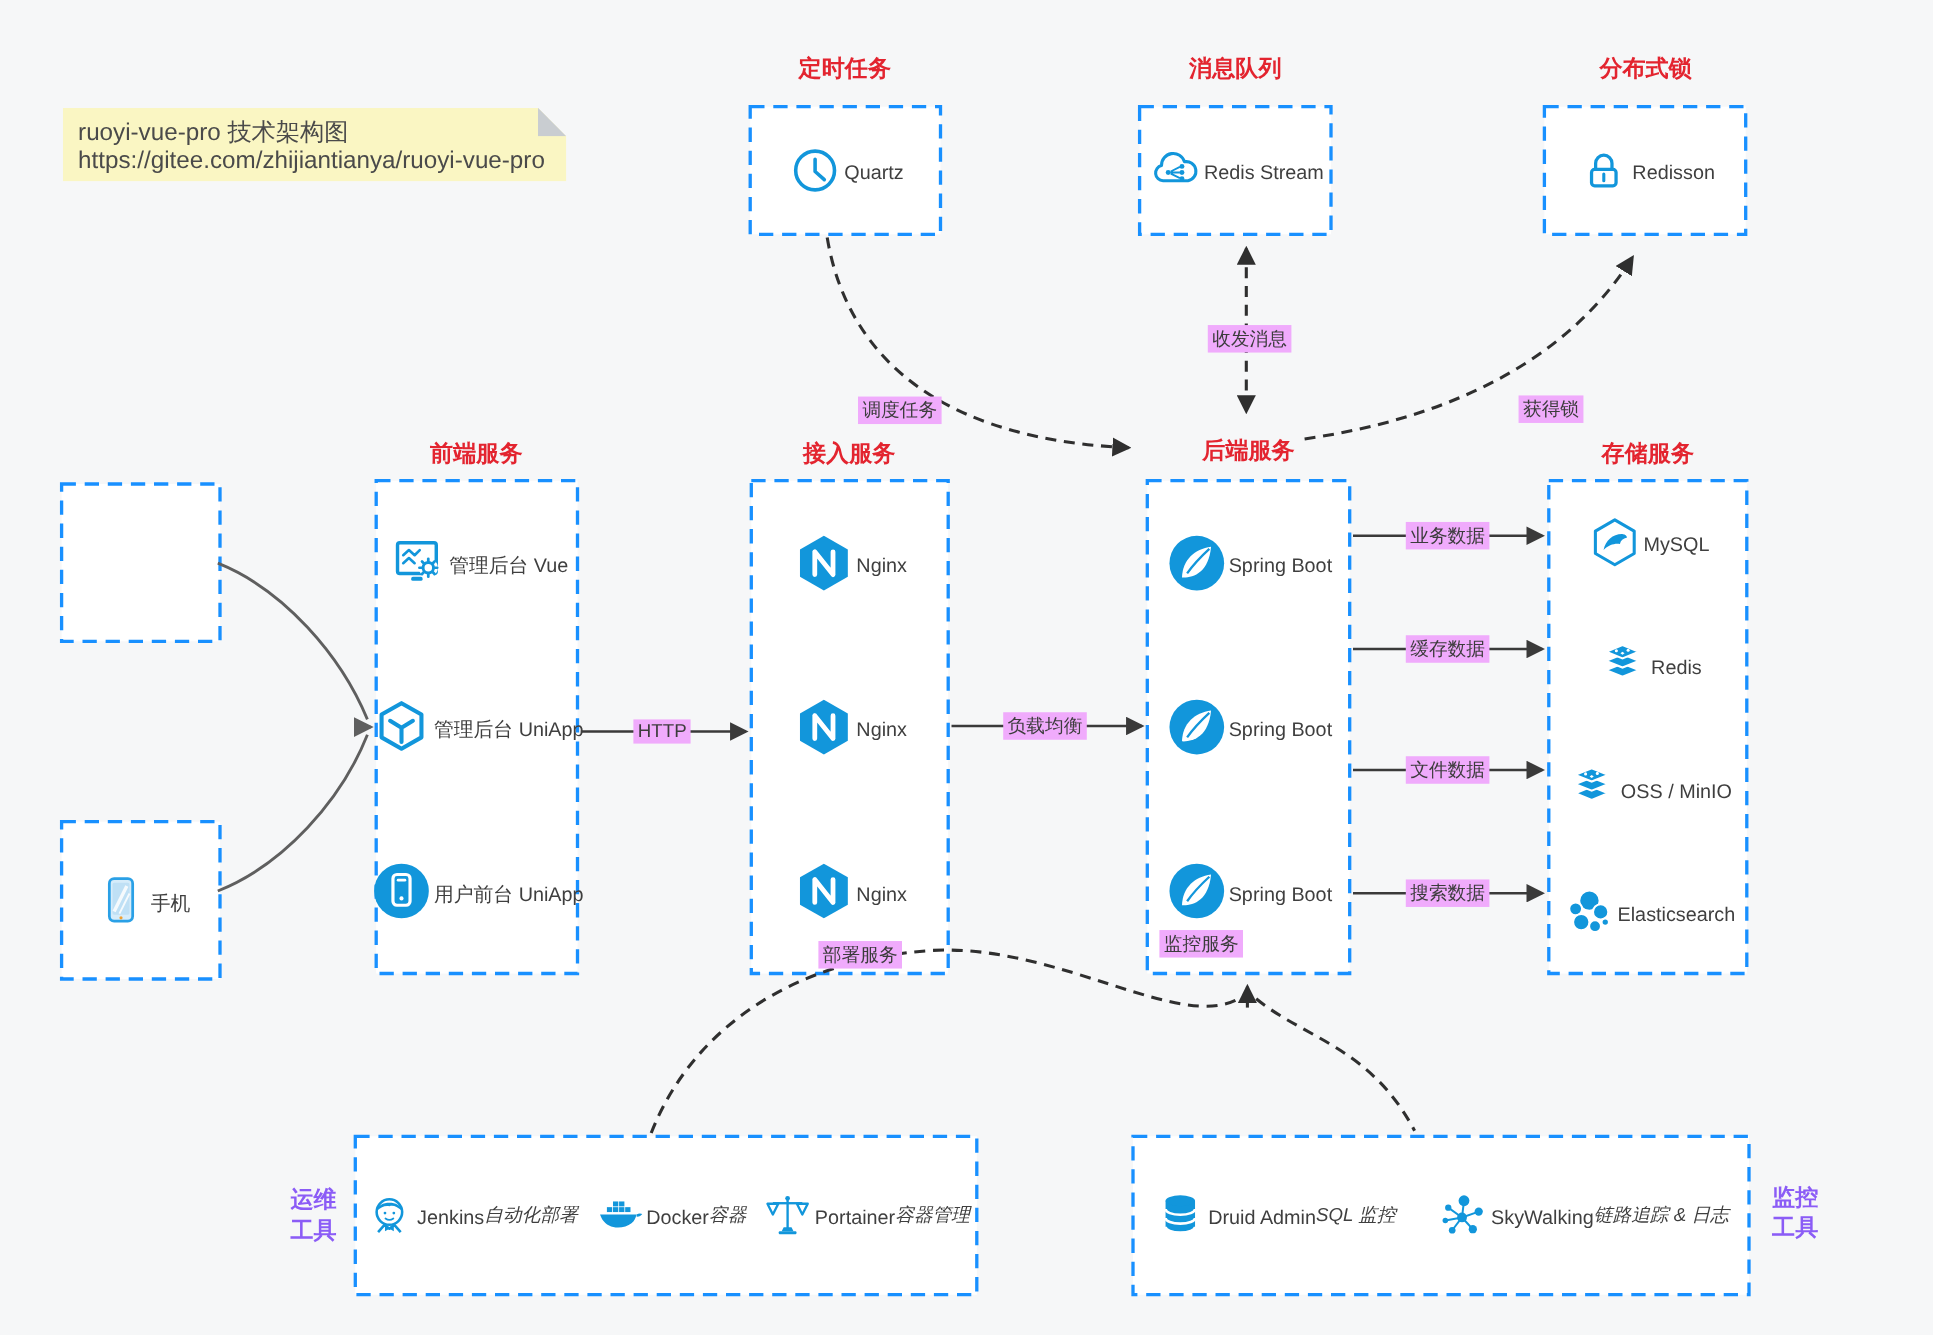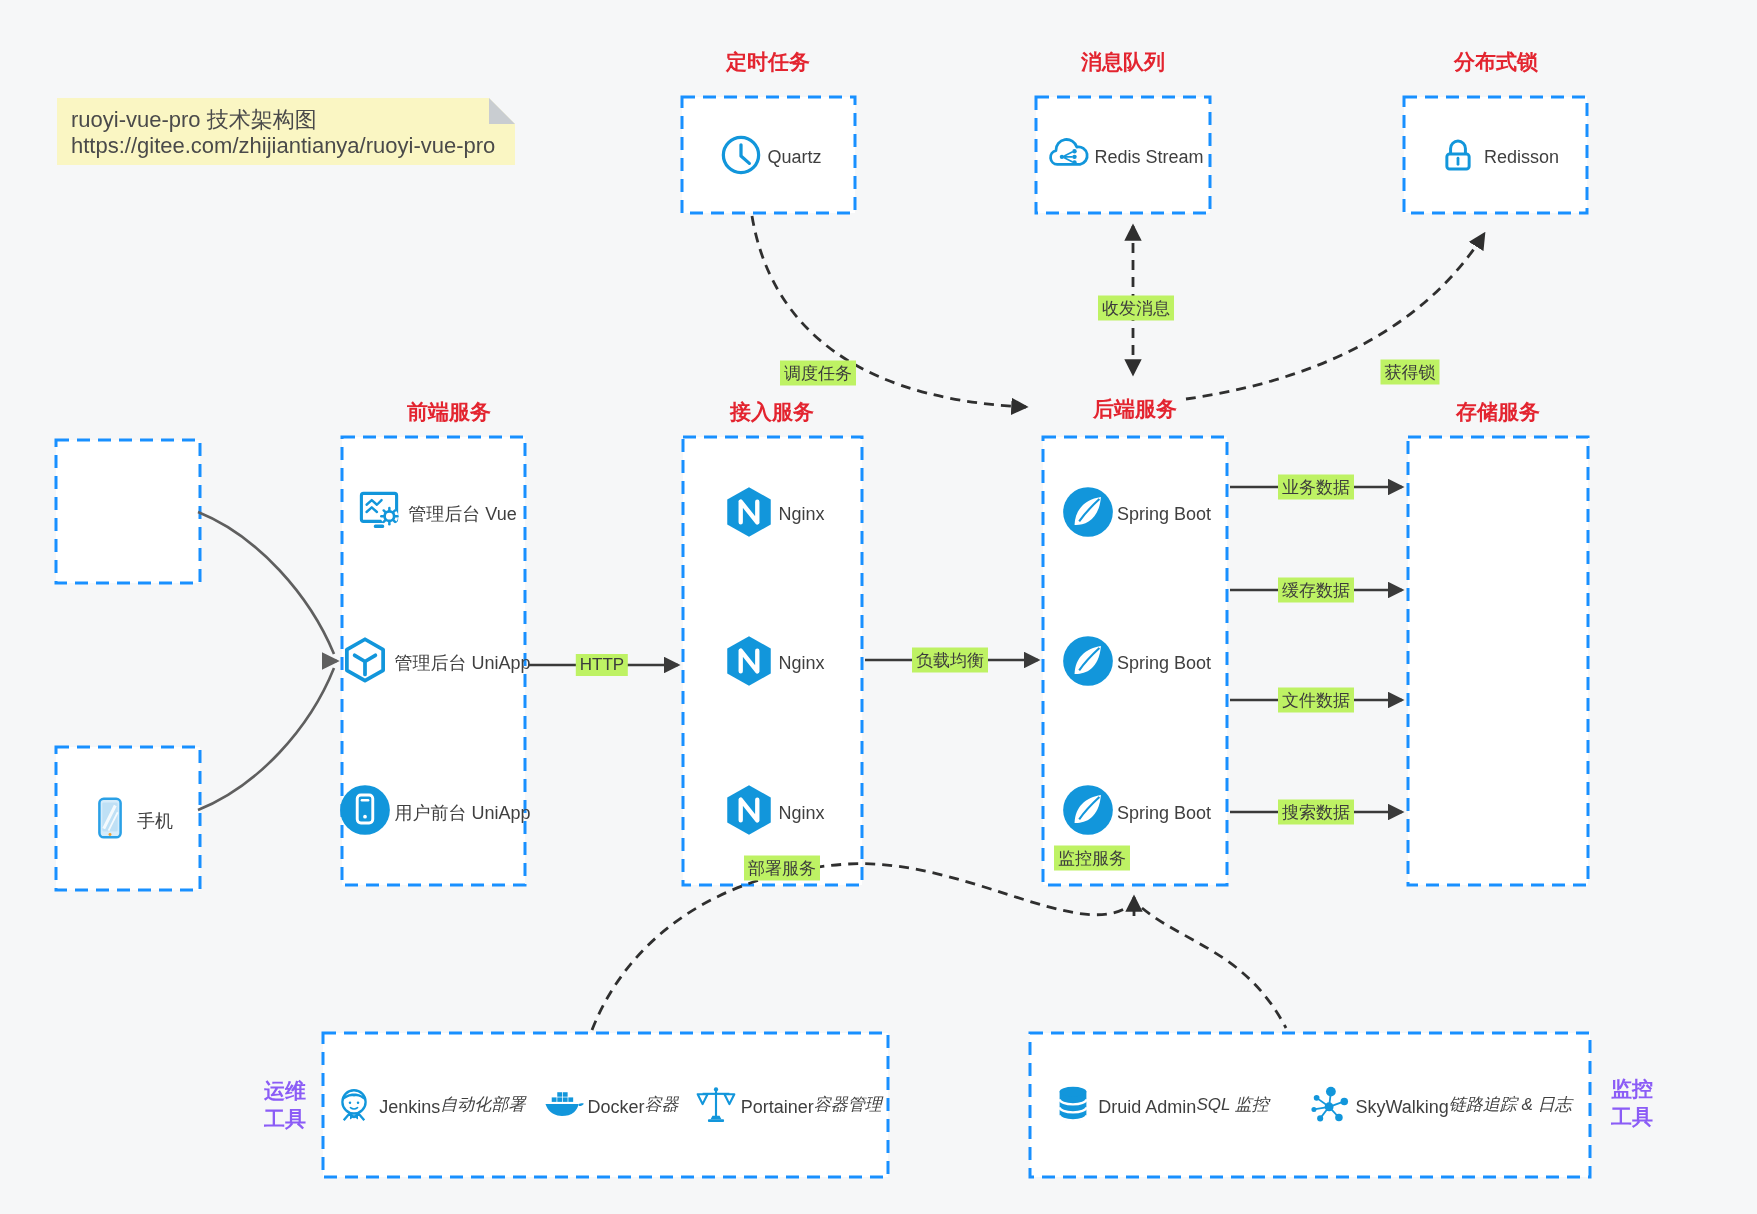--- a/index.html
+++ b/index.html
@@ -7,21 +7,21 @@
   .canvas{position:relative;width:1757px;height:1214px;background:#f6f7f8;overflow:hidden;}
   svg.edges{position:absolute;left:0;top:0;z-index:0;}
   .box{position:absolute;z-index:1;display:flex;flex-direction:column;align-items:center;justify-content:space-around;}
   .box.single{justify-content:center;}
   .box.hrow{flex-direction:row;justify-content:space-around;align-items:center;}
   .item{display:flex;flex-direction:row;align-items:center;}
   .ilabel{margin-top:6px;font-size:18px;color:#3f3f3f;white-space:nowrap;line-height:1.3;text-align:center;}
   .isub{font-size:17px;color:#3f3f3f;white-space:nowrap;line-height:1.3;text-align:center;font-style:italic;}
   .gtitle{position:absolute;z-index:2;transform:translateX(-50%);font-size:21px;font-weight:bold;color:#e3242f;white-space:nowrap;}
   .side-title{position:absolute;z-index:2;transform:translateX(-50%);font-size:21px;font-weight:bold;color:#8b5cf6;text-align:center;line-height:28px;white-space:nowrap;}
-  .elabel{position:absolute;z-index:2;transform:translate(-50%,-50%);background:#bef264;padding:1px 4px;font-size:17px;color:#3c3c3c;white-space:nowrap;}
+  .elabel{position:absolute;z-index:2;transform:translate(-50%,-50%);background:#f0abfc;padding:1px 4px;font-size:17px;color:#3c3c3c;white-space:nowrap;}
   .note{position:absolute;left:57px;top:98px;width:458px;height:67px;background:#faf6c3;z-index:2;
         clip-path:polygon(0 0,calc(100% - 26px) 0,100% 26px,100% 100%,0 100%);
         font-size:22px;color:#4a4a4a;line-height:26px;padding:9px 0 0 14px;box-sizing:border-box;}
   .fold{position:absolute;left:489px;top:98px;width:26px;height:26px;background:#c9cdd1;z-index:3;
         clip-path:polygon(0 0,100% 100%,0 100%);}
   .ic{display:block;}
 </style>
 </head>
 <body>
 
@@ -235,21 +235,21 @@
 
   <div class="note">
     <div>ruoyi-vue-pro 技术架构图</div>
     <div>https://gitee.com/zhijiantianya/ruoyi-vue-pro</div>
   </div>
   <div class="fold"></div>
 
   <div class="gtitle" style="left:768px;top:48px;">定时任务</div>
   <div class="gtitle" style="left:1123px;top:48px;">消息队列</div>
   <div class="gtitle" style="left:1496px;top:48px;">分布式锁</div>
-  <div class="gtitle" style="left:449px;top:398px;">前端服务</div>
+  <div class="gtitle" style="left:433px;top:398px;">前端服务</div>
   <div class="gtitle" style="left:772px;top:398px;">接入服务</div>
   <div class="gtitle" style="left:1135px;top:395px;">后端服务</div>
   <div class="gtitle" style="left:1498px;top:398px;">存储服务</div>
   <div class="side-title" style="left:285px;top:1077px;">
     <div>运维</div>
     <div>工具</div>
   </div>
   <div class="side-title" style="left:1632px;top:1075px;">
     <div>监控</div>
     <div>工具</div>
@@ -345,20 +345,46 @@
       <div class="ilabel">Spring Boot</div>
     </div>
     <div class="item">
       <svg class="ic" width="58" height="58">
           <use href="#sym-spring"></use>
         </svg>
       <div class="ilabel">Spring Boot</div>
     </div>
   </div>
 
+  <div class="box" style="left:1408px;top:437px;width:180px;height:448px;">
+    <div class="item">
+      <svg class="ic" width="52" height="52">
+          <use href="#sym-mysql"></use>
+        </svg>
+      <div class="ilabel">MySQL</div>
+    </div>
+    <div class="item">
+      <svg class="ic" width="52" height="52">
+          <use href="#sym-stack"></use>
+        </svg>
+      <div class="ilabel">Redis</div>
+    </div>
+    <div class="item">
+      <svg class="ic" width="52" height="52">
+          <use href="#sym-stack"></use>
+        </svg>
+      <div class="ilabel">OSS / MinIO</div>
+    </div>
+    <div class="item">
+      <svg class="ic" width="52" height="52">
+          <use href="#sym-elastic"></use>
+        </svg>
+      <div class="ilabel">Elasticsearch</div>
+    </div>
+  </div>
 
   <div class="box hrow" style="left:323px;top:1033px;width:565px;height:144px;">
     <div class="item">
       <svg class="ic" width="50" height="50">
           <use href="#sym-jenkins"></use>
         </svg>
       <div class="ilabel">Jenkins</div>
       <div class="isub">自动化部署</div>
     </div>
     <div class="item">

